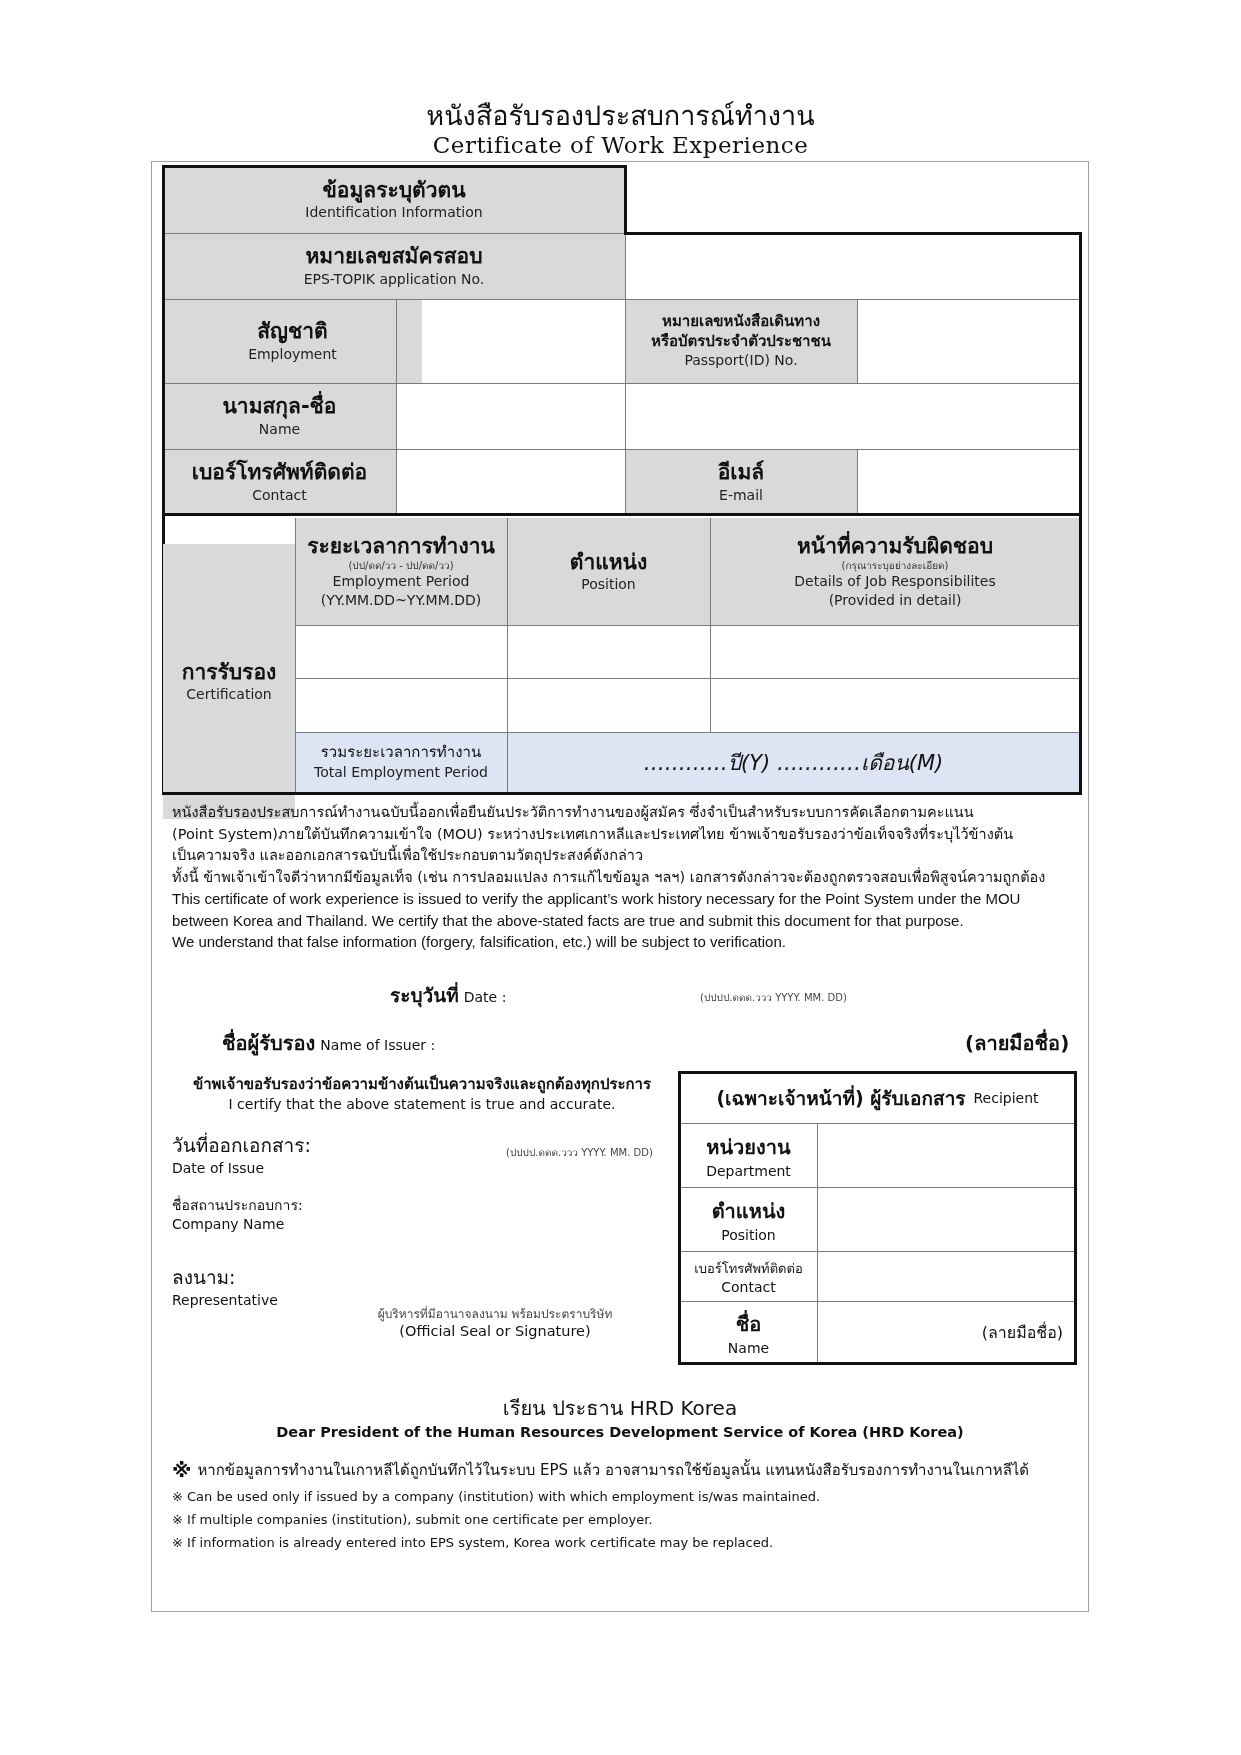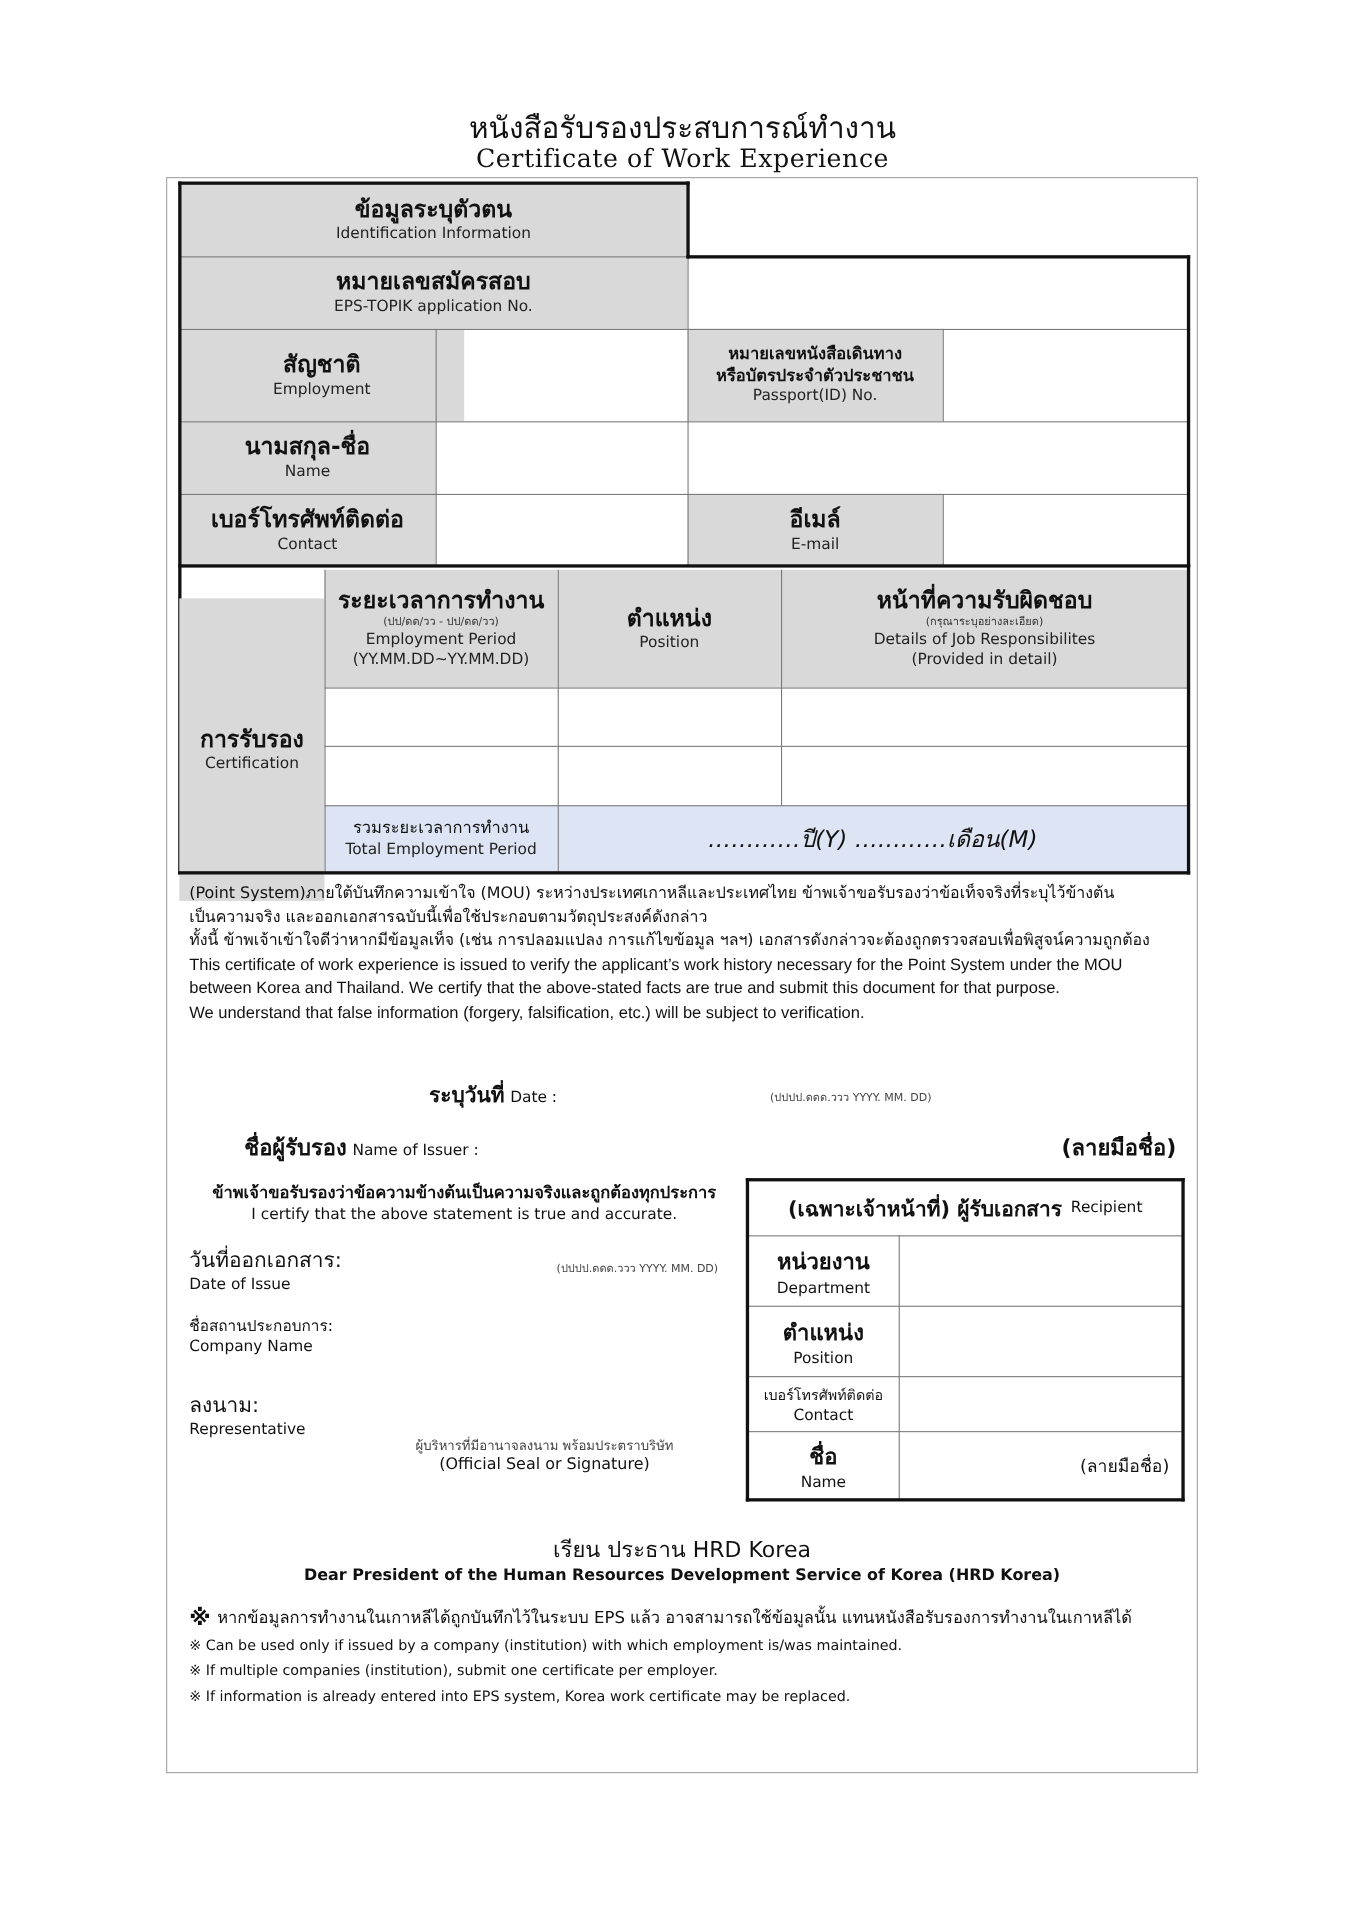--- a/index.html
+++ b/index.html
@@ -140,20 +140,21 @@
   <div class="line" style="left:710px;top:518px;width:1px;height:214px;"></div>
   <div class="line" style="left:295px;top:625px;width:785px;height:1px;"></div>
   <div class="line" style="left:295px;top:678px;width:785px;height:1px;"></div>
   <div class="line" style="left:295px;top:732px;width:785px;height:1px;"></div>
 
   <div class="thick" style="left:1079px;top:513px;width:3px;height:282px;"></div>
   <div class="thick" style="left:162px;top:792px;width:920px;height:3px;"></div>
 </div>
 
 <div class="abs para" style="top:802px;">
+  <div>หนังสือรับรองประสบการณ์ทำงานฉบับนี้ออกเพื่อยืนยันประวัติการทำงานของผู้สมัคร ซึ่งจำเป็นสำหรับระบบการคัดเลือกตามคะแนน</div>
   <div>(Point System)ภายใต้บันทึกความเข้าใจ (MOU) ระหว่างประเทศเกาหลีและประเทศไทย ข้าพเจ้าขอรับรองว่าข้อเท็จจริงที่ระบุไว้ข้างต้น</div>
   <div>เป็นความจริง และออกเอกสารฉบับนี้เพื่อใช้ประกอบตามวัตถุประสงค์ดังกล่าว</div>
   <div>ทั้งนี้ ข้าพเจ้าเข้าใจดีว่าหากมีข้อมูลเท็จ (เช่น การปลอมแปลง การแก้ไขข้อมูล ฯลฯ) เอกสารดังกล่าวจะต้องถูกตรวจสอบเพื่อพิสูจน์ความถูกต้อง</div>
   <div class="para-en">This certificate of work experience is issued to verify the applicant’s work history necessary for the Point System under the MOU</div>
   <div class="para-en">between Korea and Thailand. We certify that the above-stated facts are true and submit this document for that purpose.</div>
   <div class="para-en">We understand that false information (forgery, falsification, etc.) will be subject to verification.</div>
 </div>
 
 <div class="abs" style="left:390px;top:980px;">
   <span class="lbl-th" style="font-weight:bold;">ระบุวันที่</span>

